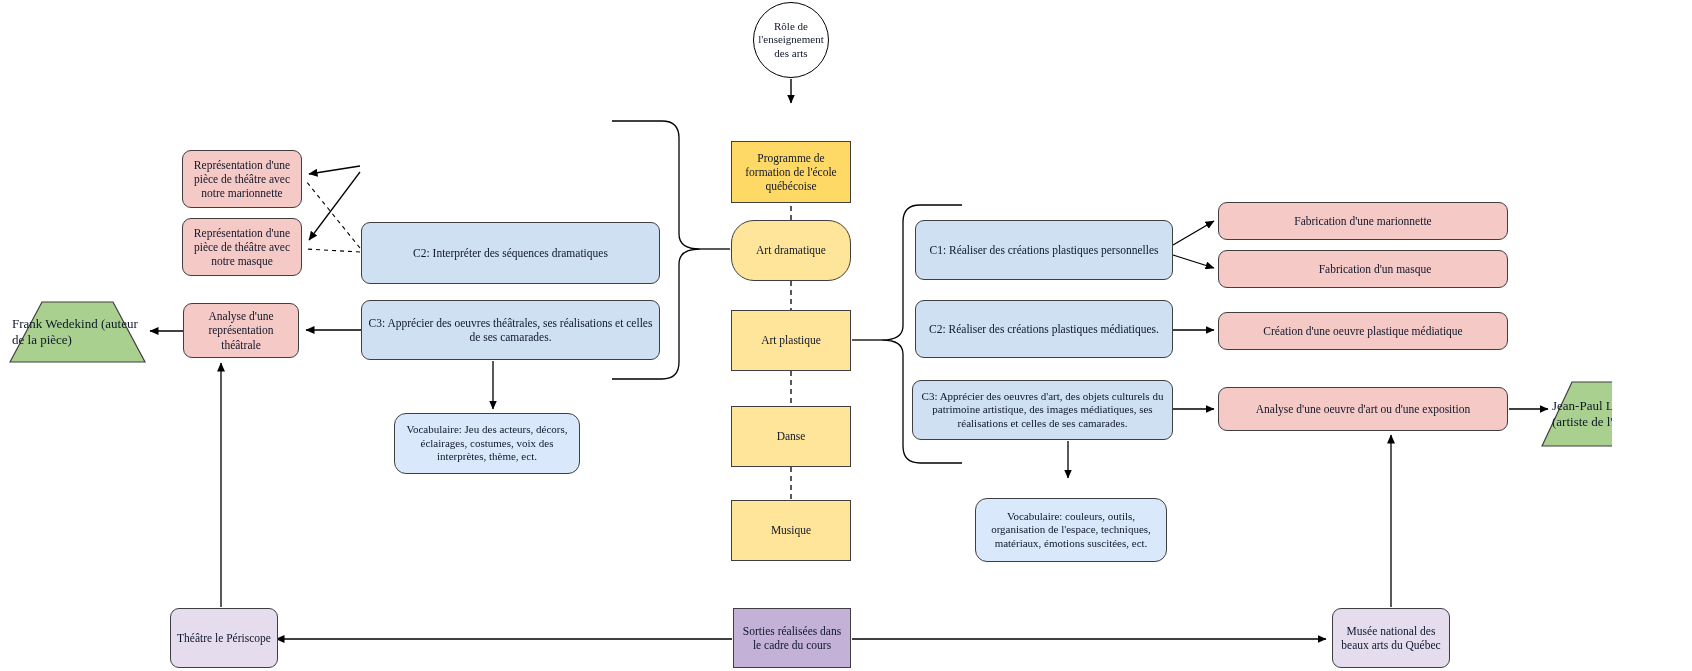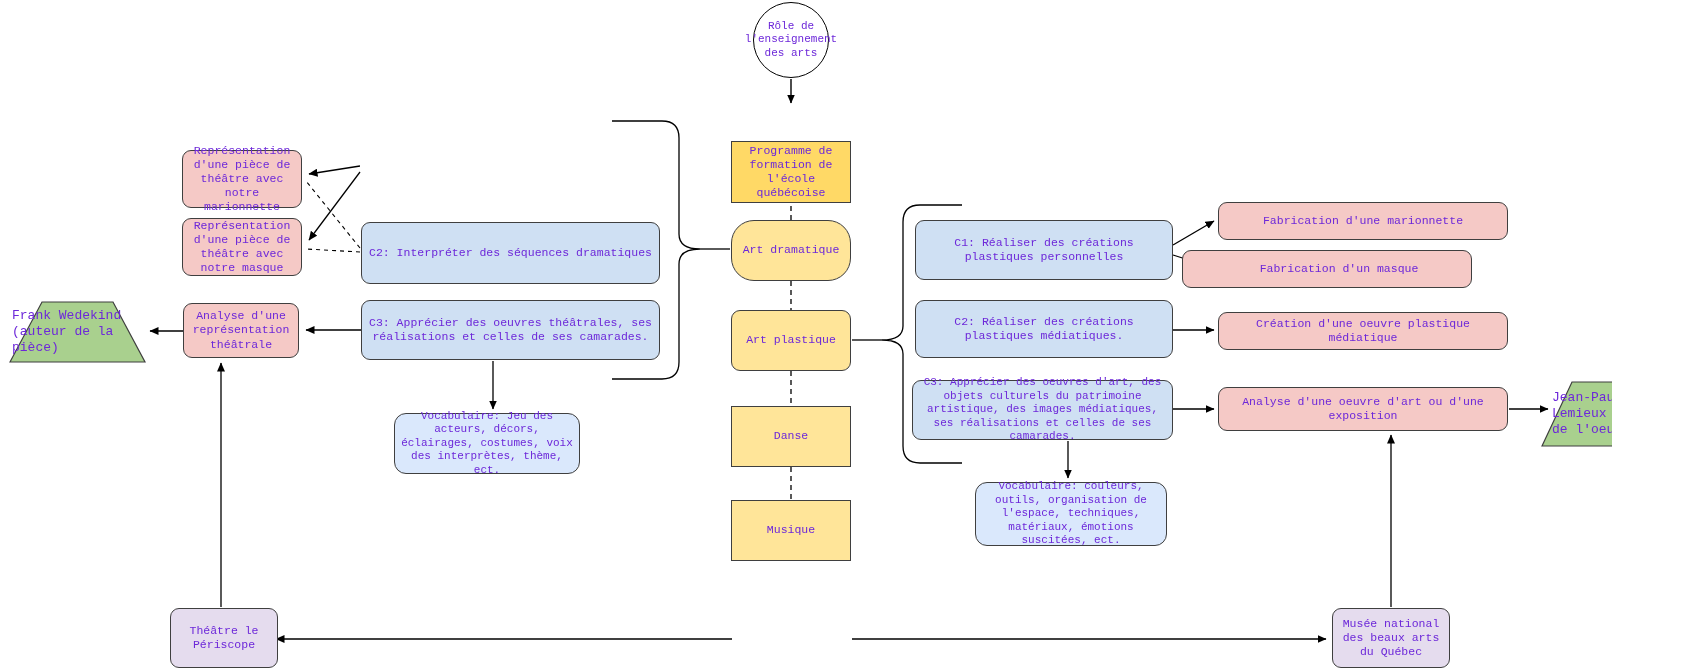--- a/index.html
+++ b/index.html
@@ -1,17 +1,17 @@
 <!DOCTYPE html>
 <html style="--yellow_dark: #ffd966; --yellow: #ffe599; --blue: #cfe0f3; --blue_light: #dae8fc; --pink: #f5c9c6; --green: #a9d08e; --purple: #c4b1d8; --purple_light: #e5dcee; --stroke: #3f3f3f; --line: #000000;"><head>
 <meta charset="utf-8">
 <style>
   html,body{margin:0;padding:0;background:#ffffff;}
   #canvas{position:relative;width:1612px;height:671px;background:#ffffff;overflow:hidden;
-          font-family:Liberation Mono, monospace;color:#6d28d9;}
+          font-family:Liberation Serif, serif;color:#0f172a;}
   #edges{position:absolute;left:0;top:0;width:1692px;height:671px;z-index:0;}
   .node{position:absolute;display:flex;align-items:center;justify-content:center;
         text-align:center;box-sizing:border-box;font-size:11.5px;line-height:1.22;
         border:1px solid var(--stroke);z-index:2;padding:2px 4px;}
   .rounded{border-radius:9px;}
   .rounded-lg{border-radius:12px;}
   .blue{background:var(--blue);}
   .bluelight{background:var(--blue_light);}
   .pink{background:var(--pink);}
   .yellow{background:var(--yellow);}
@@ -67,38 +67,39 @@
     <path d="M221 607 L221 363" stroke="#000" stroke-width="1.3" fill="none" marker-end="url(#arr)"></path>
     <path d="M1391 607 L1391 435" stroke="#000" stroke-width="1.3" fill="none" marker-end="url(#arr)"></path>
 
     <polygon points="10,362 42,302 113,302 145,362" style="fill:var(--green)" stroke="#3f3f3f" stroke-width="1.2"></polygon>
     <polygon points="1542,446 1572,382 1658,382 1688,446" style="fill:var(--green)" stroke="#3f3f3f" stroke-width="1.2"></polygon>
   </svg>
 
   <div class="node circle" style="left:753px;top:2px;width:76px;height:76px;border-color:#000;">Rôle de l'enseignement des arts</div>
   <div class="node yellowdark" style="left:731px;top:108px;width:120px;height:62px;margin-top:33px;">Programme de formation de l'école québécoise</div>
   <div class="node yellow" style="left:731px;top:220px;width:120px;height:61px;border-radius:23px;">Art dramatique</div>
-  <div class="node yellow" style="left:731px;top:310px;width:120px;height:61px;border-radius:9px;">Art plastique</div>
+  <div class="node yellow" style="left:731px;top:310px;width:120px;height:61px;">Art plastique</div>
   <div class="node yellow" style="left:731px;top:406px;width:120px;height:61px;">Danse</div>
   <div class="node yellow" style="left:731px;top:500px;width:120px;height:61px;">Musique</div>
 
   <div class="node pink rounded" style="left:182px;top:218px;width:120px;height:58px;">Représentation d'une pièce de théâtre avec notre masque</div>
   <div class="node pink rounded" style="left:182px;top:150px;width:120px;height:58px;">Représentation d'une pièce de théâtre avec notre marionnette</div>
   <div class="node blue rounded" style="left:361px;top:222px;width:299px;height:62px;">C2: Interpréter des séquences dramatiques</div>
   <div class="node blue rounded" style="left:361px;top:300px;width:299px;height:60px;">C3: Apprécier des oeuvres théâtrales, ses réalisations et celles de ses camarades.</div>
   <div class="node pink rounded" style="left:183px;top:303px;width:116px;height:55px;">Analyse d'une représentation théâtrale</div>
   <div class="trap-label" style="left:12px;top:302px;width:132px;height:60px;">Frank Wedekind (auteur de la pièce)</div>
   <div class="node bluelight rounded-lg small" style="left:384px;top:413px;width:186px;height:61px;margin-left:10px;">Vocabulaire: Jeu des acteurs, décors, éclairages, costumes, voix des interprètes, thème, ect.</div>
 
   <div class="node blue rounded" style="left:915px;top:220px;width:258px;height:60px;">C1: Réaliser des créations plastiques personnelles</div>
   <div class="node blue rounded" style="left:915px;top:300px;width:258px;height:58px;">C2: Réaliser des créations plastiques médiatiques.</div>
   <div class="node blue rounded small" style="left:912px;top:380px;width:261px;height:60px;">C3: Apprécier des oeuvres d'art, des objets culturels du patrimoine artistique, des images médiatiques, ses réalisations et celles de ses camarades.</div>
   <div class="node pink rounded" style="left:1218px;top:202px;width:290px;height:38px;">Fabrication d'une marionnette</div>
-  <div class="node pink rounded" style="left:1182px;top:250px;width:290px;height:38px;padding-left:28px;">Fabrication d'un masque</div>
+  <div class="node pink rounded" style="left:1218px;top:250px;width:290px;height:38px;padding-left:28px;">Fabrication d'un masque</div>
   <div class="node pink rounded" style="left:1218px;top:312px;width:290px;height:38px;">Création d'une oeuvre plastique médiatique</div>
   <div class="node pink rounded" style="left:1218px;top:387px;width:290px;height:44px;">Analyse d'une oeuvre d'art ou d'une exposition</div>
   <div class="trap-label" style="left:1552px;top:382px;width:128px;height:64px;">Jean-Paul Lemieux (artiste de l'oeuvre)</div>
-  <div class="node bluelight rounded-lg small" style="left:975px;top:482px;width:192px;height:64px;text-align:center;">Vocabulaire: couleurs, outils, organisation de l'espace, techniques, matériaux, émotions suscitées, ect.</div>
+  <div class="node bluelight rounded-lg small" style="left:975px;top:498px;width:192px;height:64px;text-align:center;">Vocabulaire: couleurs, outils, organisation de l'espace, techniques, matériaux, émotions suscitées, ect.</div>
 
+  <div class="node purple" style="left:733px;top:608px;width:118px;height:60px;">Sorties réalisées dans le cadre du cours</div>
   <div class="node purplelight rounded" style="left:170px;top:608px;width:108px;height:60px;">Théâtre le Périscope</div>
   <div class="node purplelight rounded" style="left:1332px;top:608px;width:118px;height:60px;">Musée national des beaux arts du Québec</div>
 
 </div>
 
 </body></html>

